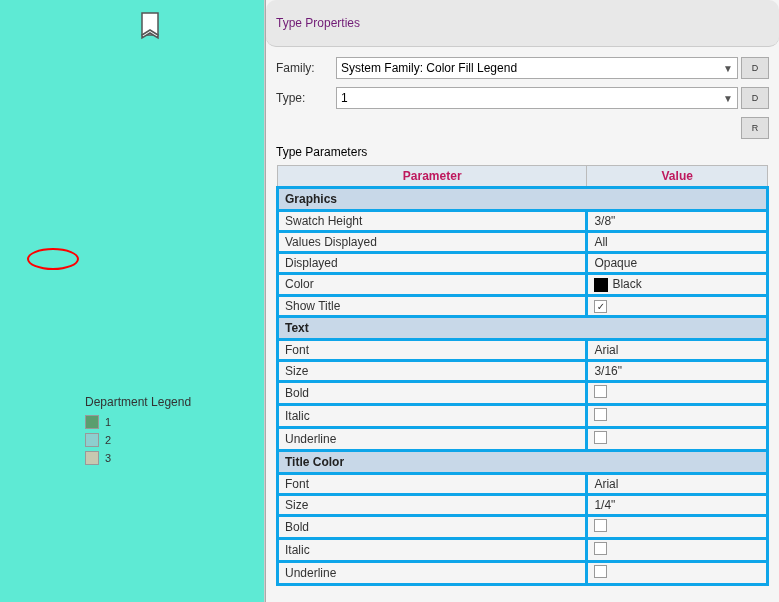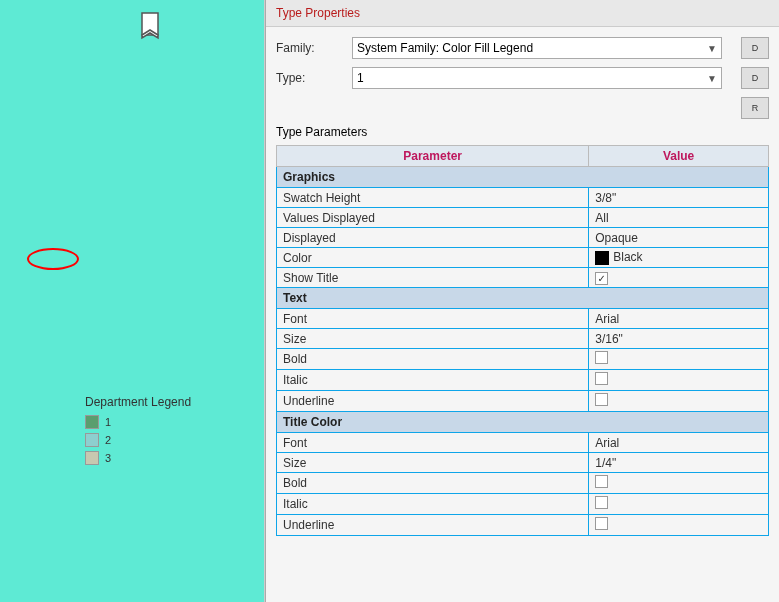--- a/index.html
+++ b/index.html
@@ -70,36 +70,36 @@
       left: 265px;
       top: 0;
       width: 514px;
       height: 602px;
       background: #f5f5f5;
       border-left: 1px solid #aaa;
     }
 
     .dialog-title {
       background: #e8e8e8;
-      padding: 6px 10px;
-      font-size: 12px;
-      color: #b91c1c;
+      padding: 16px 10px;
+      font-size: 12px;
+      color: #701a75;
       border-bottom: 1px solid #ccc;
       font-weight: normal;
+      border-radius: 10px;
     }
 
     .dialog-body {
       padding: 10px;
     }
 
     .field-row {
       display: flex;
       align-items: center;
       margin-bottom: 8px;
-      gap: 16px;
     }
     .field-label {
       width: 60px;
       font-size: 12px;
       color: #333;
       flex-shrink: 0;
     }
     .field-select {
       flex: 1;
       height: 22px;
@@ -151,21 +151,21 @@
     }
     .params-table th {
       background: #e0e8f0;
       border: 1px solid #bbb;
       padding: 3px 6px;
       font-weight: bold;
       text-align: center;
       color: #be185d;
     }
     .params-table td {
-      border: 1px solid #0ea5e9;
+      border: 3px solid #0ea5e9;
       padding: 2px 6px;
       color: #333;
       height: 20px;
     }
     .section-header td {
       background: #c8d8e8;
       font-weight: bold;
       color: #222;
       padding: 3px 6px;
     }

